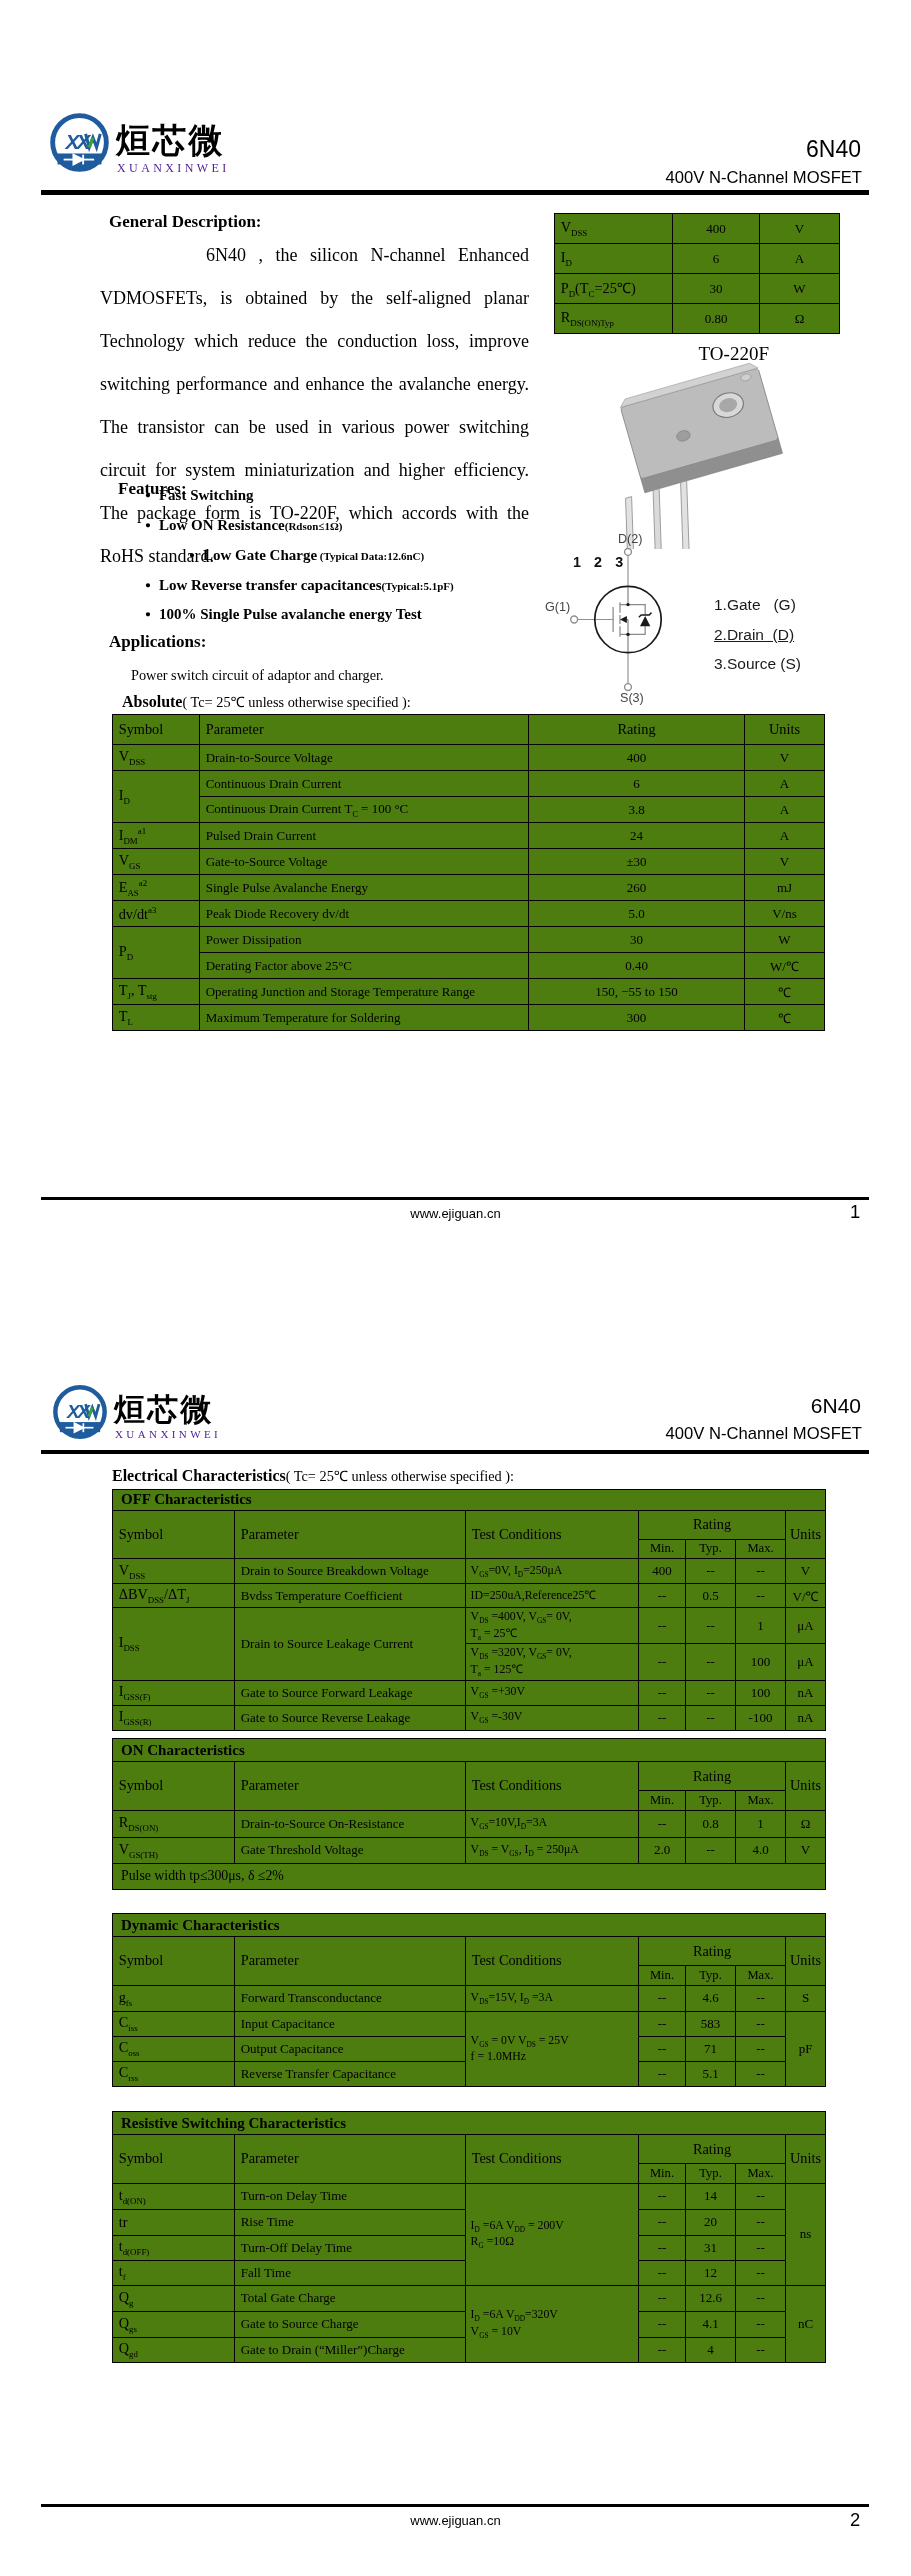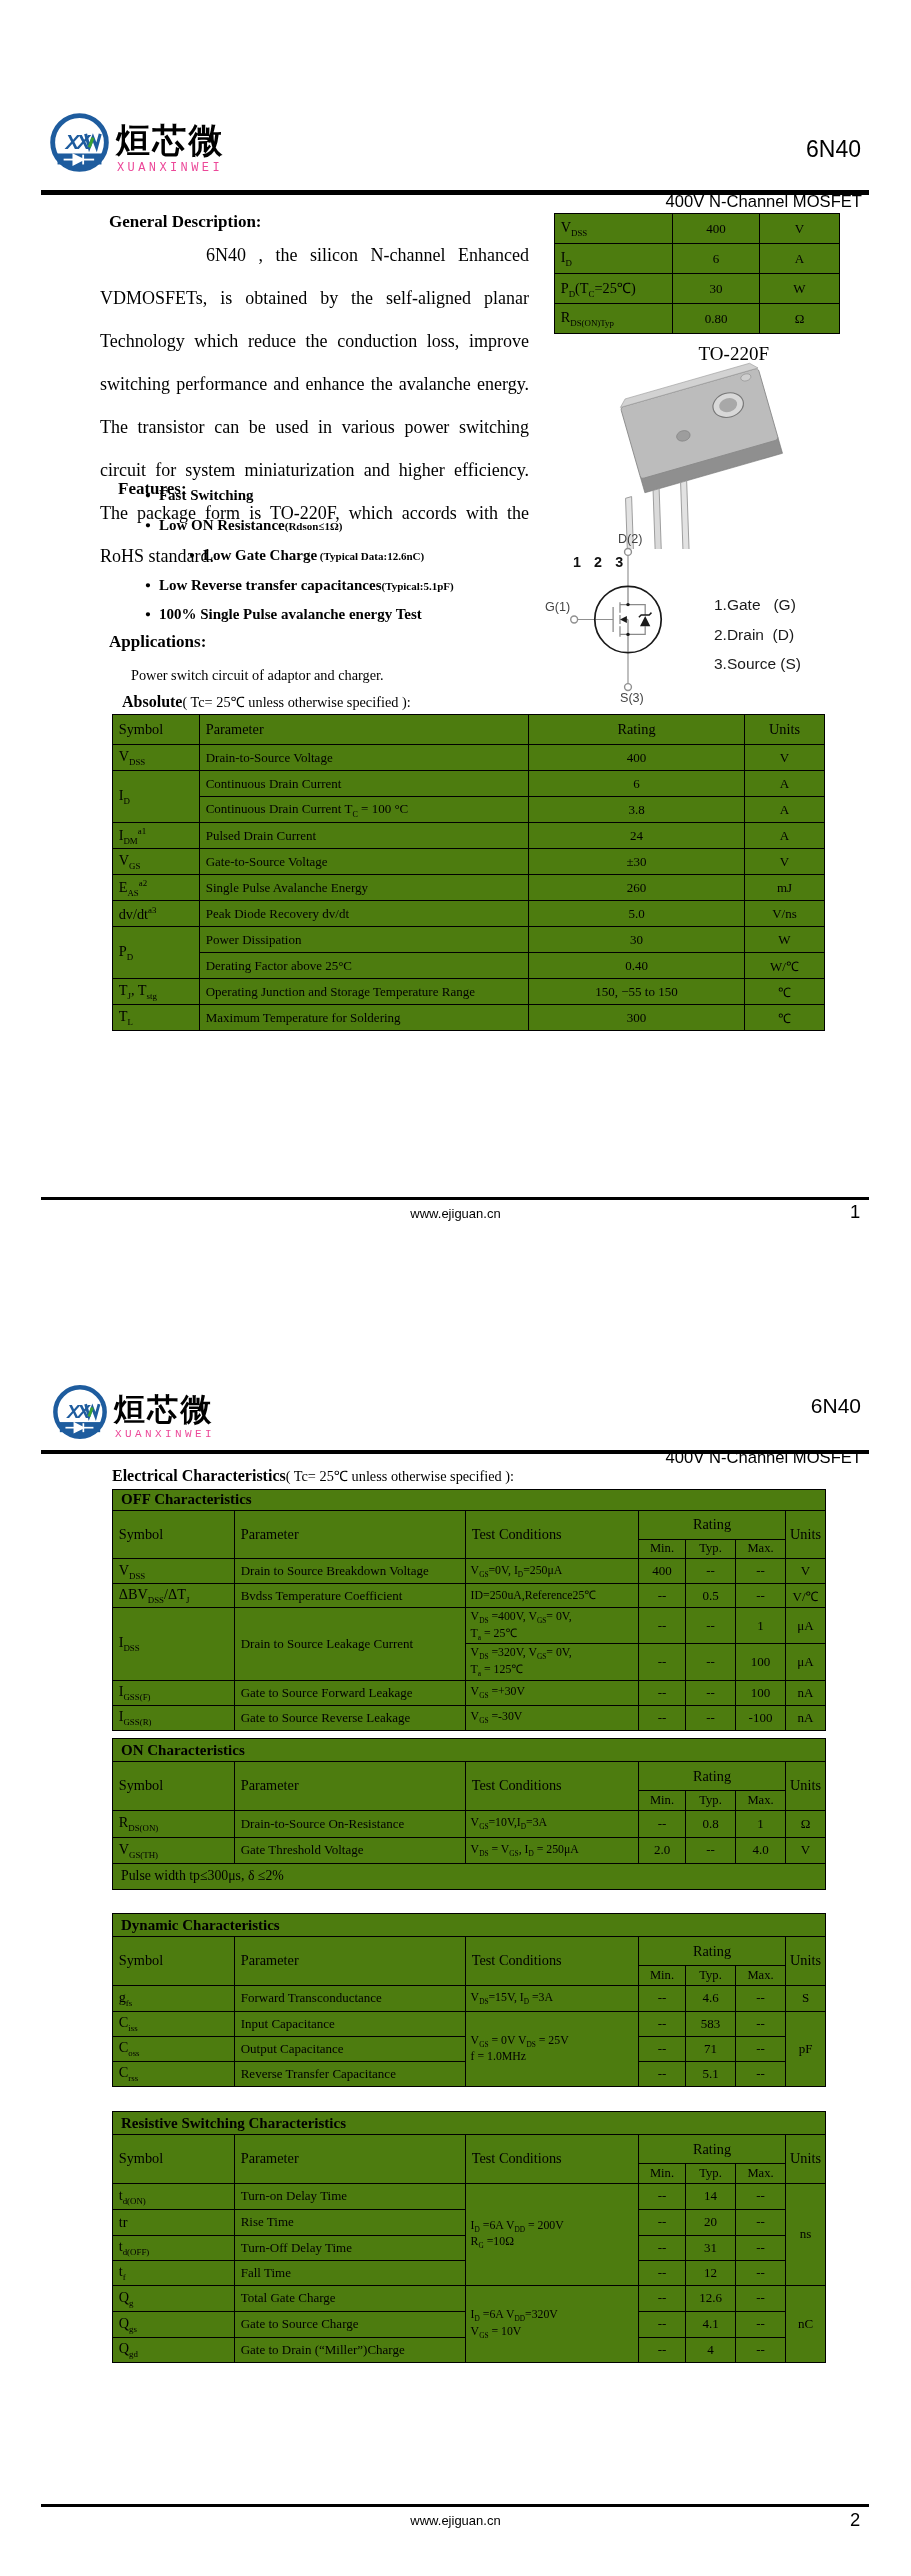--- a/index.html
+++ b/index.html
@@ -3,23 +3,23 @@
 <meta charset="utf-8">
 <style>
   html,body{margin:0;padding:0;background:#ffffff;}
   body{width:911px;height:2576px;position:relative;font-family:"Liberation Serif",serif;color:#000;}
   .page{position:absolute;left:0;width:911px;height:1288px;background:#fff;overflow:hidden;}
   #p1{top:0;} #p2{top:1288px;}
   .abs{position:absolute;}
   .rule{background:#000;}
 
   .brand-cn{font-family:"Liberation Sans",sans-serif;font-weight:bold;font-size:34px;letter-spacing:2.3px;color:#000;line-height:1;}
-  .brand-en{font-family:Liberation Mono, monospace;font-size:12px;letter-spacing:3.4px;color:#ec4899;line-height:1;}
+  .brand-en{font-family:Liberation Serif, serif;font-size:12px;letter-spacing:3.4px;color:#4c1d95;line-height:1;}
   .partno{font-family:"Liberation Sans",sans-serif;font-size:23px;color:#000;text-align:right;line-height:1;}
-  .subtitle{font-family:"Liberation Sans",sans-serif;font-size:16.6px;color:#000;text-align:right;line-height:1;margin-top:24px;}
+  .subtitle{font-family:"Liberation Sans",sans-serif;font-size:16.6px;color:#000;text-align:right;line-height:1;}
 
   .h1{font-weight:bold;font-size:17px;line-height:1;}
   .para{font-size:18px;line-height:43px;text-align:justify;text-indent:106px;}
   .feat-main{font-weight:bold;font-size:15px;}
   .feat-note{font-weight:bold;font-size:11px;}
   .bullet{font-size:9.8px;vertical-align:1.7px;margin-right:8px;}
   .apps-body{font-size:14.3px;}
   .sec-title-bold{font-weight:bold;font-size:16px;}
   .sec-title-rest{font-size:14.3px;}
 
@@ -159,21 +159,21 @@
     <polygon points="108,124 108,136 96,130" fill="#1a1a1a"></polygon>
     <polygon points="131,142 149,142 140,124" fill="#1a1a1a"></polygon>
     <polyline points="129,126 133,122 147,122 151,118" stroke="#1a1a1a" stroke-width="2.5" fill="none"></polyline>
     <circle cx="110" cy="104" r="3" fill="#1a1a1a"></circle>
     <circle cx="110" cy="156" r="3" fill="#1a1a1a"></circle>
   </svg>
   <div class="abs pinlabel" style="left:618px;top:532px;">D(2)</div>
   <div class="abs pinlabel" style="left:545px;top:600px;">G(1)</div>
   <div class="abs pinlabel" style="left:620px;top:691px;">S(3)</div>
   <div class="abs legend" style="left:714px;top:597px;">1.Gate   (G)</div>
-  <div class="abs legend" style="left:714px;top:627px;">2.Drain  (D)</div>
+  <div class="abs legend" style="left:714px;top:627px;text-decoration:underline;">2.Drain  (D)</div>
   <div class="abs legend" style="left:714px;top:656px;">3.Source (S)</div>
 
   <div class="abs" style="left:122px;top:692px;">
     <span class="sec-title-bold">Absolute</span><span class="sec-title-rest">( Tc= 25℃  unless otherwise specified ):</span>
   </div>
 
   <table class="abs dtable" style="left:112px;top:714px;width:713px;">
     <colgroup>
         <col style="width:87px">
         <col style="width:329px">

